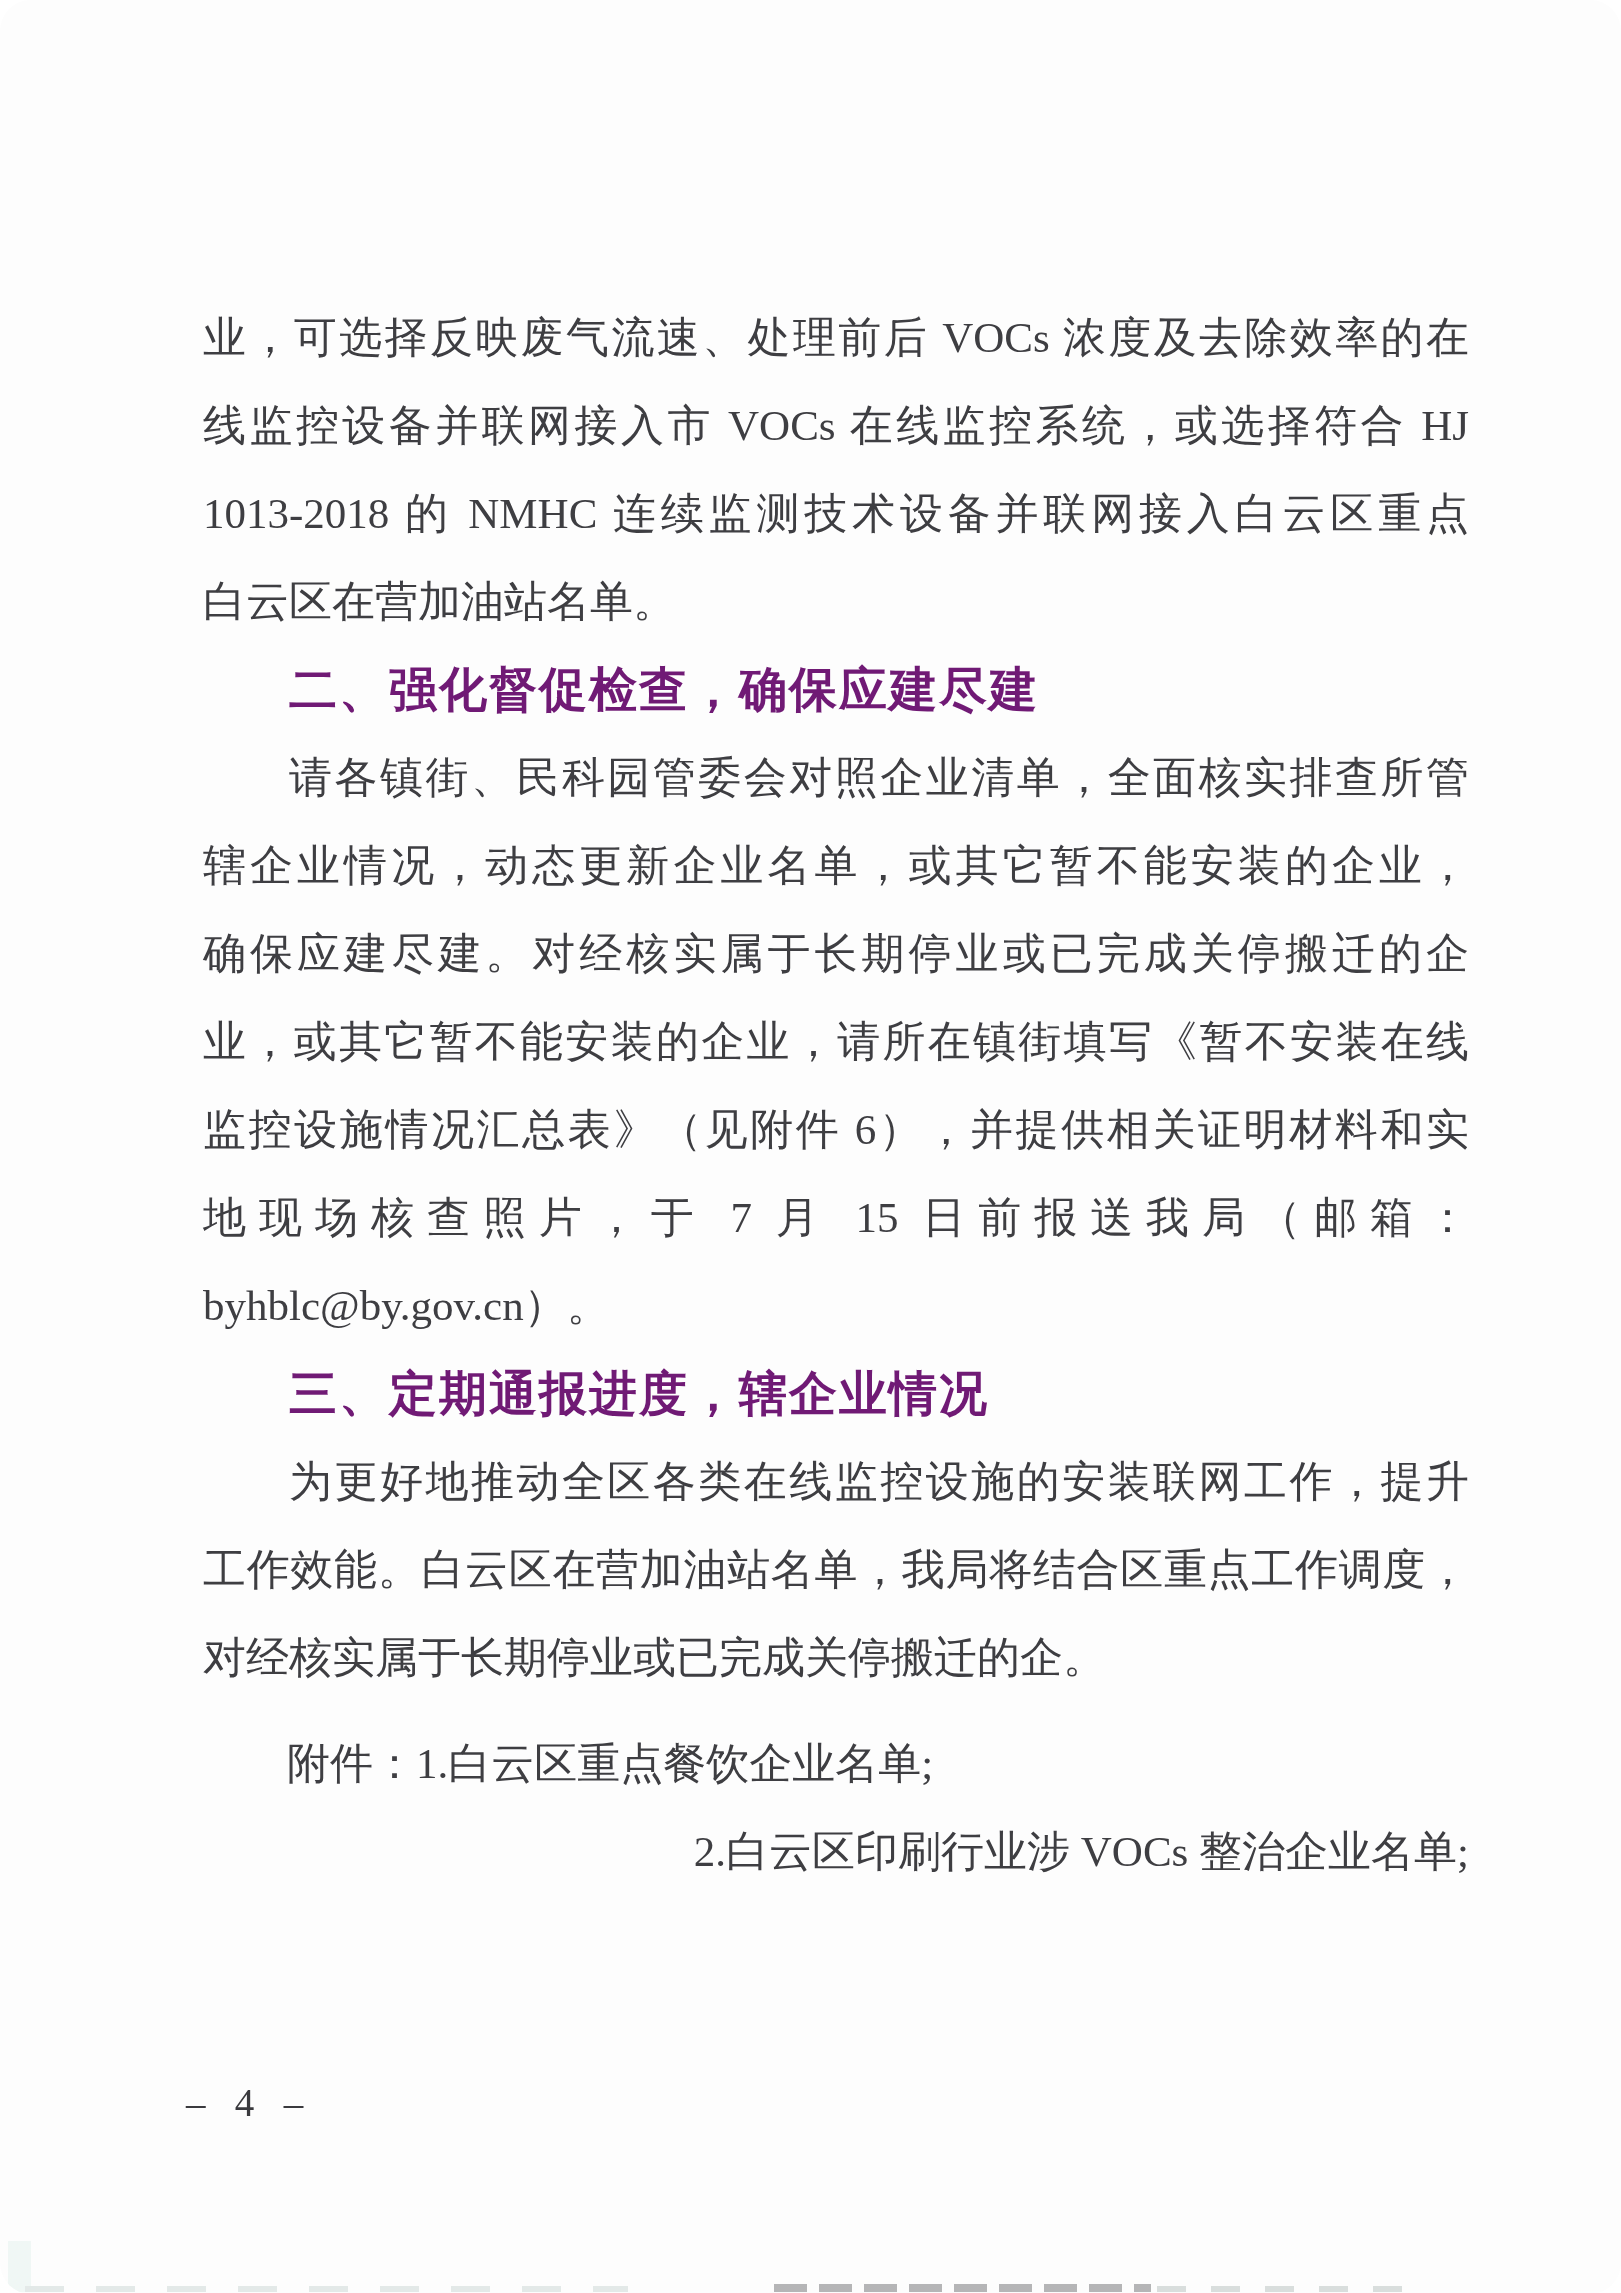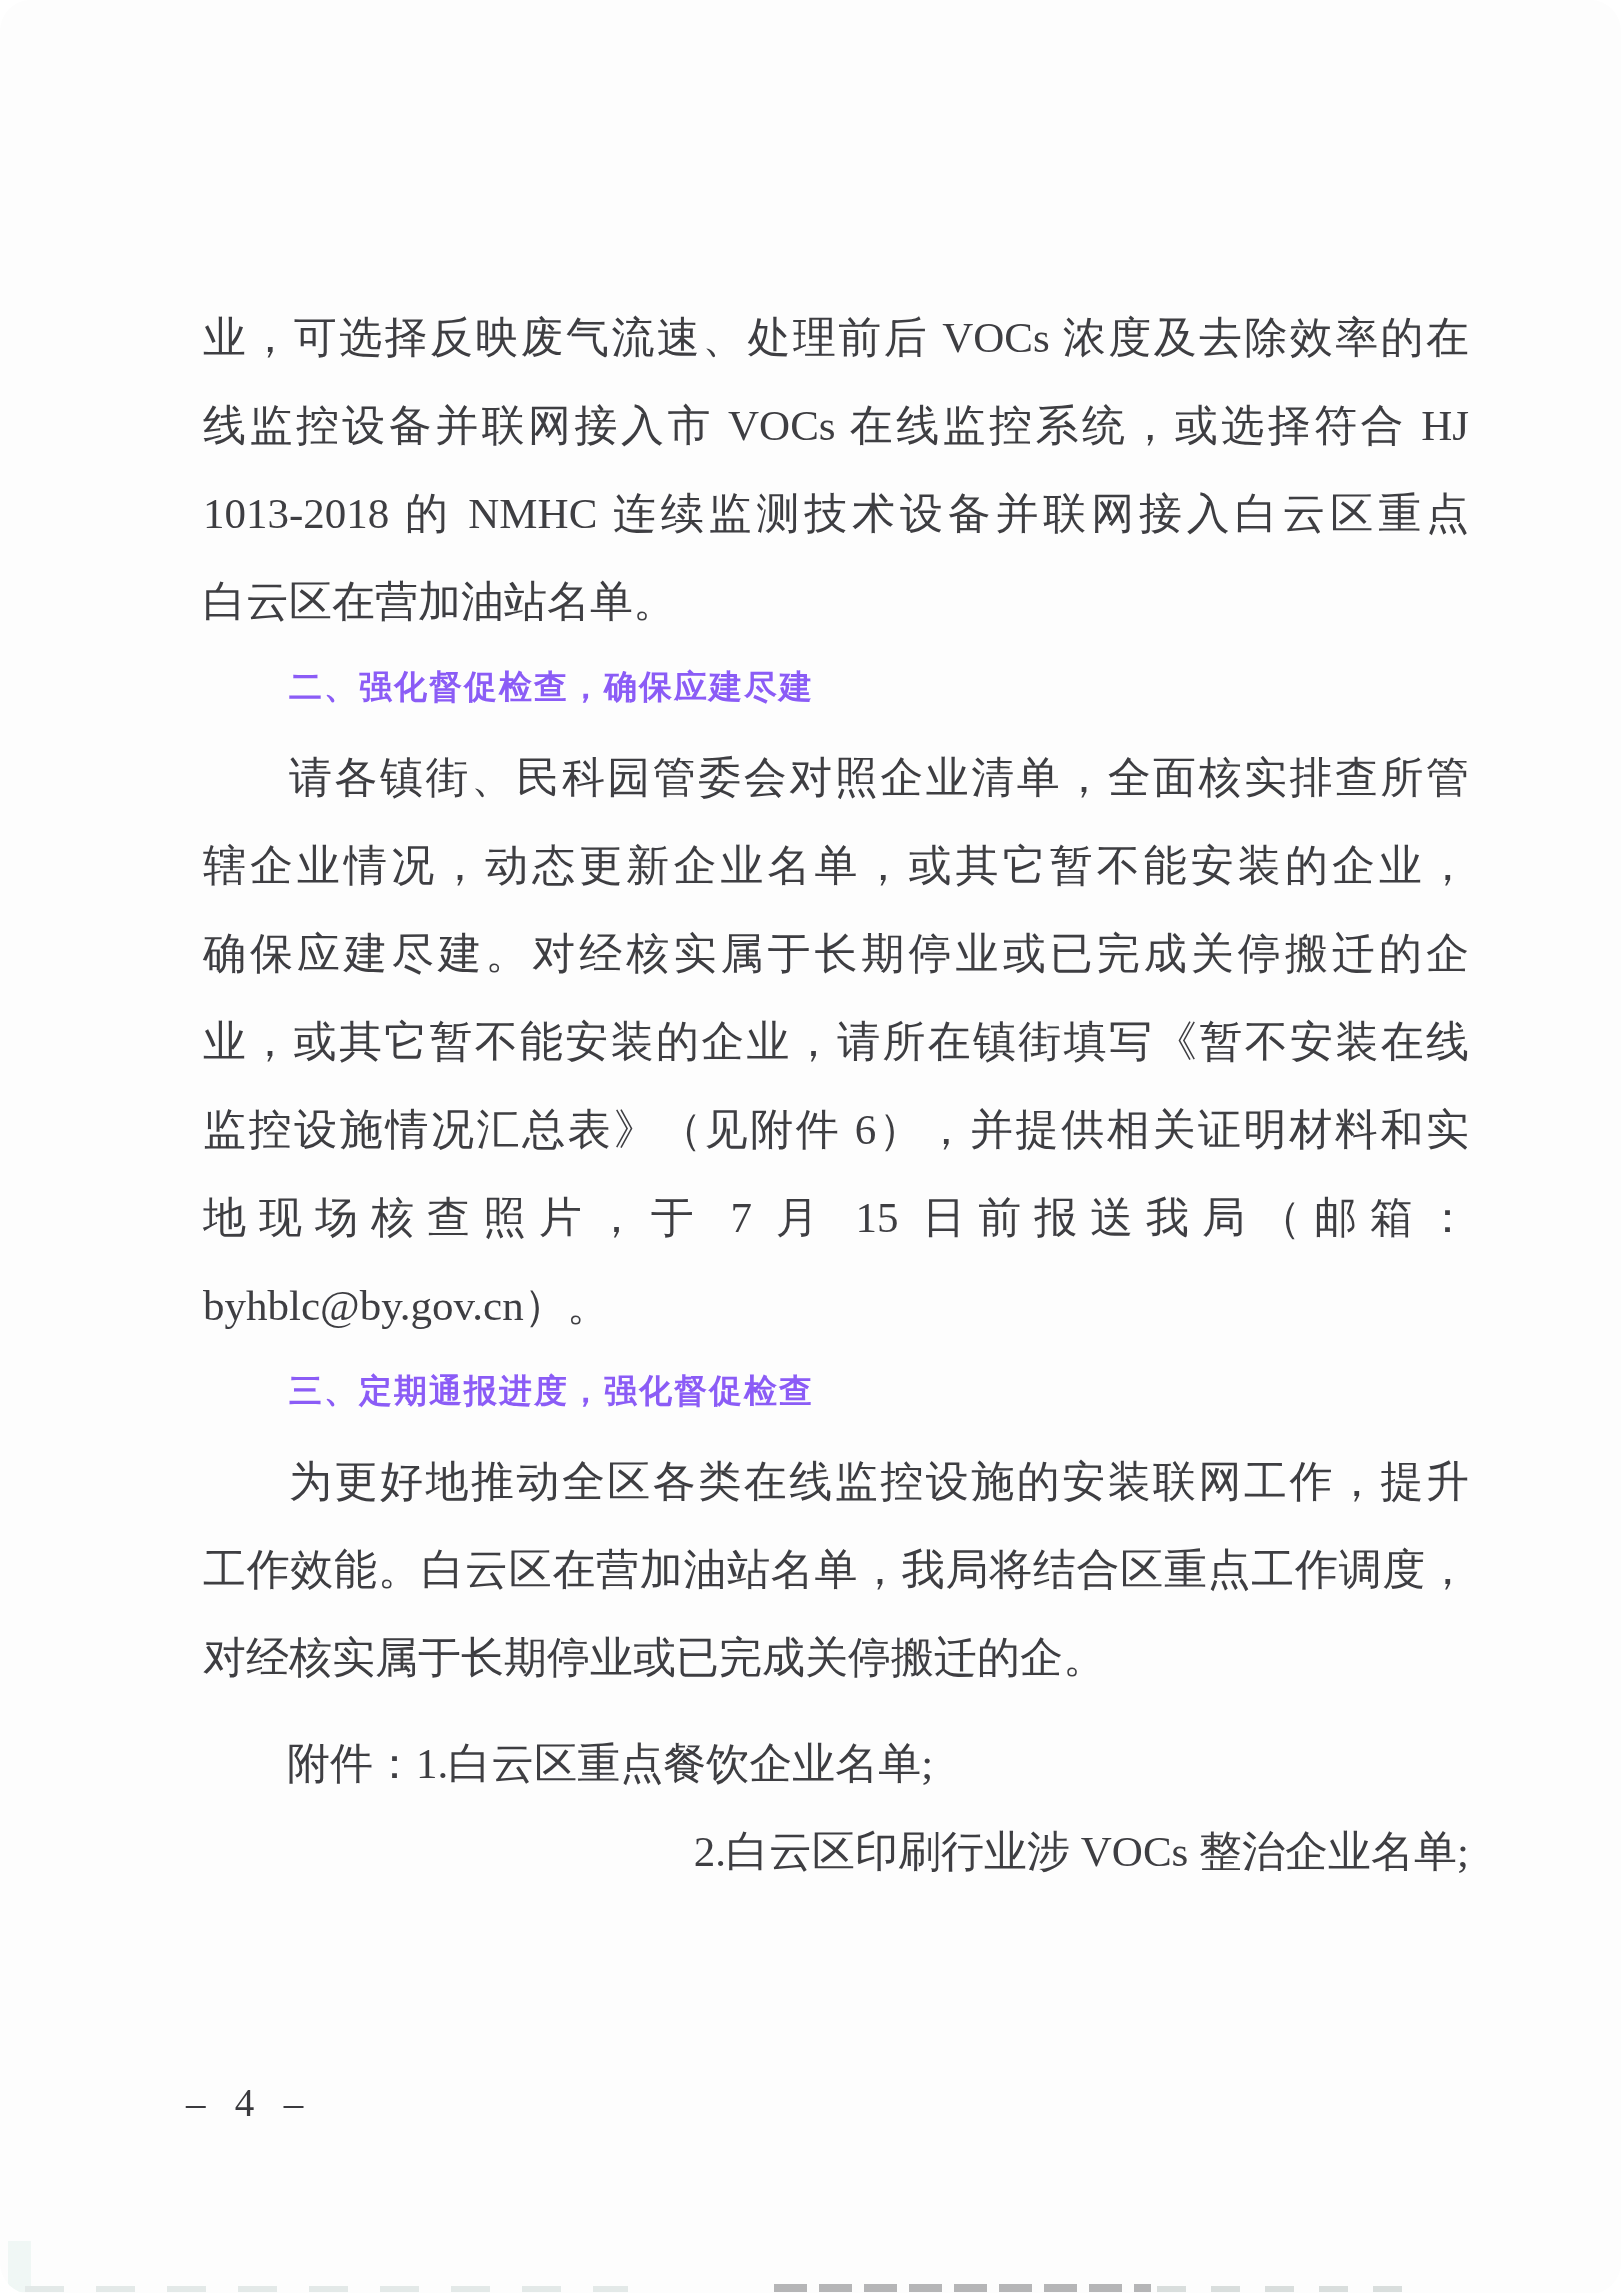--- a/index.html
+++ b/index.html
@@ -21,25 +21,25 @@
     white-space:nowrap;
   }
   
   .l-just {
     white-space:normal;
     text-align:justify;
     text-align-last:justify;
   }
   .l-indent { text-indent:86px; }
   .l-heading {
-    font-family:Liberation Mono, monospace;
+    font-family:Liberation Serif, serif;
     font-weight:700;
-    color:#8b5cf6;
+    color:#701a75;
     text-indent:86px;
-    font-size:33px;
+    font-size:48px;
     letter-spacing:2px;
   }
   .attachments {
     position:absolute; left:203px; top:1720px; width:1266px;
   }
   .attach-first { text-indent:84px; }
   .attach-item  { padding-left:206px;text-align:right; }
   .footer {
     position:absolute; left:186px; top:2080px;
     font-size:39px; color:#3a3a3e;
@@ -76,21 +76,21 @@
     <div class="line l-just">1013-2018 的 NMHC 连续监测技术设备并联网接入白云区重点</div>
     <div class="line">白云区在营加油站名单。</div>
     <div class="line l-heading">二、强化督促检查，确保应建尽建</div>
     <div class="line l-just l-indent">请各镇街、民科园管委会对照企业清单，全面核实排查所管</div>
     <div class="line l-just">辖企业情况，动态更新企业名单，或其它暂不能安装的企业，</div>
     <div class="line l-just">确保应建尽建。对经核实属于长期停业或已完成关停搬迁的企</div>
     <div class="line l-just">业，或其它暂不能安装的企业，请所在镇街填写《暂不安装在线</div>
     <div class="line l-just">监控设施情况汇总表》（见附件 6），并提供相关证明材料和实</div>
     <div class="line l-just">地现场核查照片，于 7 月 15 日前报送我局（邮箱：</div>
     <div class="line">byhblc@by.gov.cn）。</div>
-    <div class="line l-heading">三、定期通报进度，强化督促检查</div>
+    <div class="line l-heading">三、定期通报进度，辖企业情况</div>
     <div class="line l-just l-indent">为更好地推动全区各类在线监控设施的安装联网工作，提升</div>
     <div class="line l-just">工作效能。白云区在营加油站名单，我局将结合区重点工作调度，</div>
     <div class="line">对经核实属于长期停业或已完成关停搬迁的企。</div>
   </div>
 
   <div class="attachments">
     <div class="line attach-first">附件：1.白云区重点餐饮企业名单;</div>
     <div class="line attach-item">2.白云区印刷行业涉 VOCs 整治企业名单;</div>
   </div>
 

